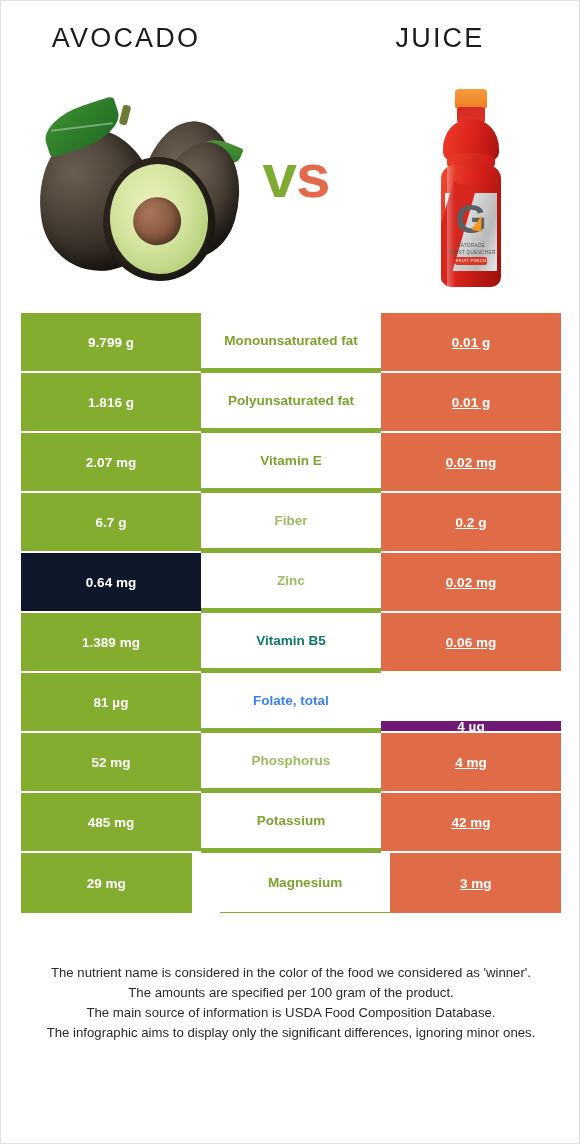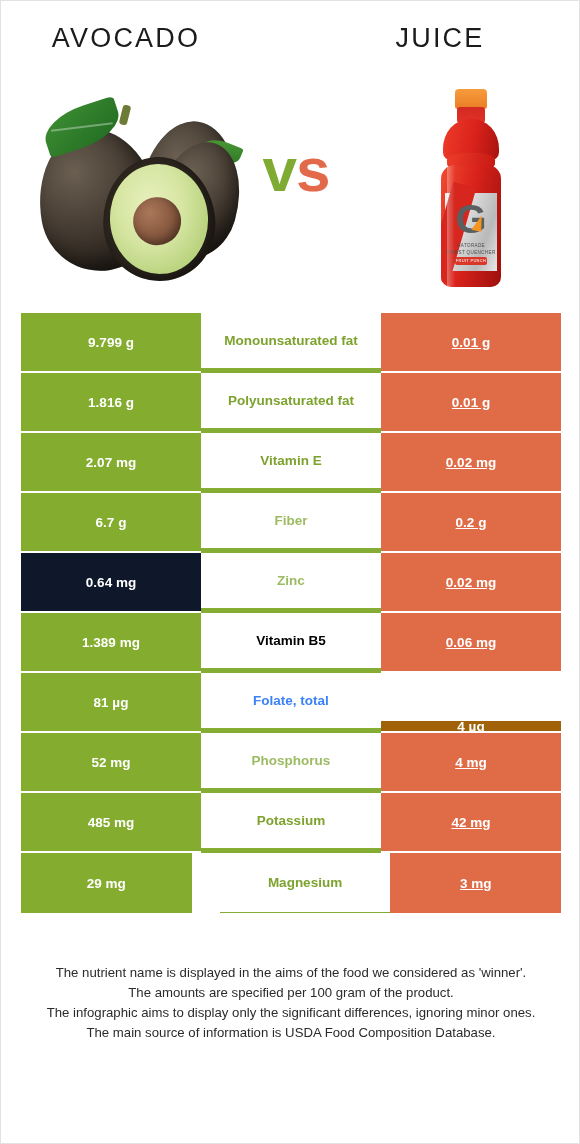--- a/index.html
+++ b/index.html
@@ -35,21 +35,21 @@
     color: #1b1b1b;
     text-transform: uppercase;
     white-space: nowrap;
   }
   .title.left  { left: 0;   width: 250px; text-align: center; }
   .title.right { left: 334px; width: 210px; text-align: center; }
 
   .vs {
     position: absolute;
     left: 240px;
-    top: 138px;
+    top: 144px;
     width: 110px;
     text-align: center;
     font-size: 62px;
     font-weight: 700;
     letter-spacing: -1px;
     line-height: 1;
     z-index: 5;
   }
   .vs .v { color: #7fab33; }
   .vs .s { color: #e2694a; }
@@ -356,43 +356,43 @@
       <div class="cell name" style="color: rgb(157, 187, 98); border-bottom-color: rgb(134, 173, 51);">Fiber</div>
       <div class="cell right" style="background: rgb(224, 107, 71);">0.2 g</div>
     </div>
     <div class="row">
       <div class="cell left" style="background: #0f172a;">0.64 mg</div>
       <div class="cell name" style="color: rgb(157, 187, 98); border-bottom-color: rgb(134, 173, 51);">Zinc</div>
       <div class="cell right" style="background: rgb(224, 107, 71);">0.02 mg</div>
     </div>
     <div class="row">
       <div class="cell left" style="background: rgb(132, 172, 47);">1.389 mg</div>
-      <div class="cell name" style="color: #000000; border-bottom-color: rgb(134, 173, 51);">Vitamin B5</div>
+      <div class="cell name" style="color: #0f766e; border-bottom-color: rgb(134, 173, 51);">Vitamin B5</div>
       <div class="cell right" style="background: rgb(224, 107, 71);">0.06 mg</div>
     </div>
     <div class="row">
       <div class="cell left" style="background: rgb(132, 172, 47);">81 µg</div>
       <div class="cell name" style="color: #3b82f6; border-bottom-color: rgb(134, 173, 51);">Folate, total</div>
-      <div class="cell right" style="background: #a16207; margin-top: 48px;">4 µg</div>
+      <div class="cell right" style="background: #701a75; margin-top: 48px;">4 µg</div>
     </div>
     <div class="row">
       <div class="cell left" style="background: rgb(132, 172, 47);">52 mg</div>
       <div class="cell name" style="color: rgb(157, 187, 98); border-bottom-color: rgb(134, 173, 51);">Phosphorus</div>
       <div class="cell right" style="background: rgb(224, 107, 71);">4 mg</div>
     </div>
     <div class="row">
       <div class="cell left" style="background: rgb(132, 172, 47);">485 mg</div>
       <div class="cell name" style="color: rgb(125, 162, 46); border-bottom-color: rgb(134, 173, 51);">Potassium</div>
       <div class="cell right" style="background: rgb(224, 107, 71);">42 mg</div>
     </div>
     <div class="row">
       <div class="cell left" style="background: rgb(132, 172, 47);">29 mg</div>
       <div class="cell name" style="color: rgb(125, 162, 46); border-bottom-color: rgb(134, 173, 51);">Magnesium</div>
       <div class="cell right" style="background: rgb(224, 107, 71);">3 mg</div>
     </div>
   </div>
 
 <div class="footer">
-  <span style="display: block;">The nutrient name is displayed in the aims of the food we considered as 'winner'.</span>
+  <span style="display: block;">The nutrient name is considered in the color of the food we considered as 'winner'.</span>
   <span style="display: block;">The amounts are specified per 100 gram of the product.</span>
+  <span style="display: block;">The main source of information is USDA Food Composition Database.</span>
   <span style="display: block;">The infographic aims to display only the significant differences, ignoring minor ones.</span>
-  <span style="display: block;">The main source of information is USDA Food Composition Database.</span>
 </div>
 
 </body></html>

